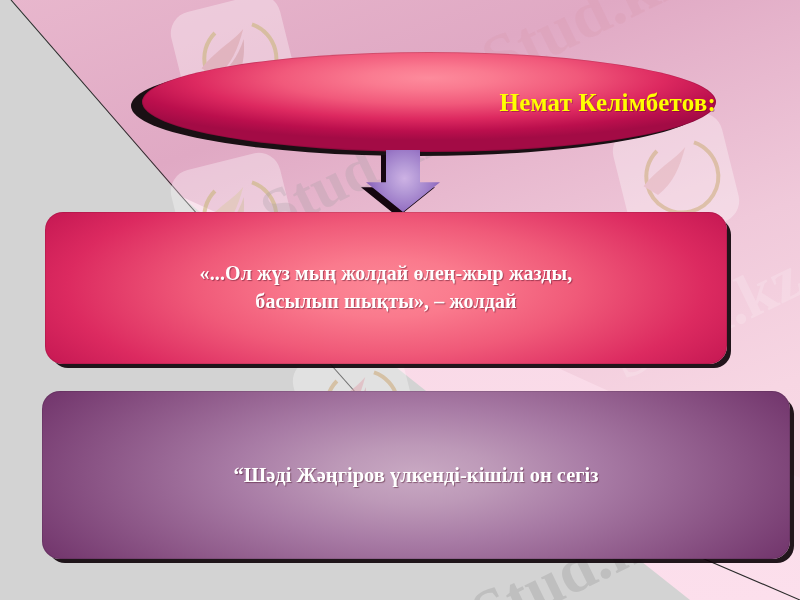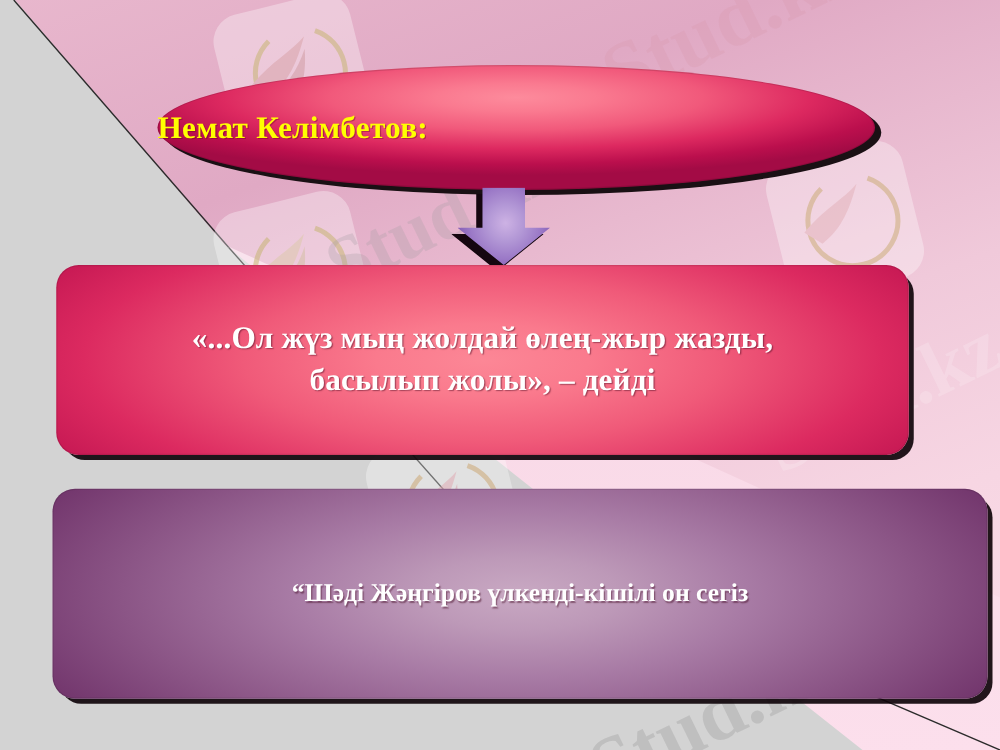--- a/index.html
+++ b/index.html
@@ -75,30 +75,30 @@
   .ellipse-shadow {
     position: absolute;
     left: 131px; top: 56px;
     width: 574px; height: 100px;
     border-radius: 50%;
     background: #1a1014;
     filter: blur(0.4px);
   }
   .ellipse {
     position: absolute;
-    left: 126px; top: 52px;
+    left: 142px; top: 52px;
     width: 574px; height: 100px;
     border-radius: 50%;
     background:
       radial-gradient(ellipse 62% 62% at 50% 26%,
         #fd8b9c 0%, #fa7a90 18%, #f1597b 42%, #dd2960 66%, #bb0f4d 86%, #a30b45 100%);
     box-shadow: inset 0 0 0 1px rgba(0,0,0,0.12);
     display: flex;
     align-items: center;
-    justify-content: flex-start;
+    justify-content: flex-end;
   }
   .ellipse-title {
     color: #ffff00;
     font-size: 25px;
     font-weight: bold;
     letter-spacing: 0.2px;
     text-shadow: 1px 1px 0 rgba(90,0,30,0.35);
     position: relative;
     top: 1px;
   }
@@ -145,21 +145,21 @@
   }
 
   
   #box1 {
     left: 45px; top: 212px;
     width: 682px; height: 152px;
     background:
       radial-gradient(ellipse 78% 120% at 50% 50%,
         #fc8796 0%, #fa7a8d 16%, #f05a79 36%, #dc2a60 60%, #bd114e 82%, #a50c45 100%);
     box-shadow: 5px 5px 0 -1px rgba(15,4,10,0.92), inset 0 0 0 1px rgba(0,0,0,0.10);
-    font-size: 25px;
+    font-size: 20px;
     line-height: 1.38;
     padding: 4px 18px;
   }
   #box1 .ln { letter-spacing: 0.1px; }
 
   
   #box2 {
     left: 42px; top: 391px;
     width: 748px; height: 168px;
     background:
@@ -234,21 +234,21 @@
   </div>
 
   <div class="arrow-wrap">
     <div class="arrow-shadow"></div>
     <div class="arrow"></div>
   </div>
 
   <div class="tbox" id="box1">
     <div class="lines">
       <span class="ln">«...Ол жүз мың жолдай  өлең-жыр  жазды,</span>
-      <span class="ln">басылып жолы», – дейді</span>
+      <span class="ln">басылып шықты», – жолдай</span>
     </div>
   </div>
 
   <div class="tbox" id="box2">
     <div class="lines">
       <span class="ln">“Шәді Жәңгіров үлкенді-кішілі он сегіз</span>
     </div>
   </div>
 
 </div>

